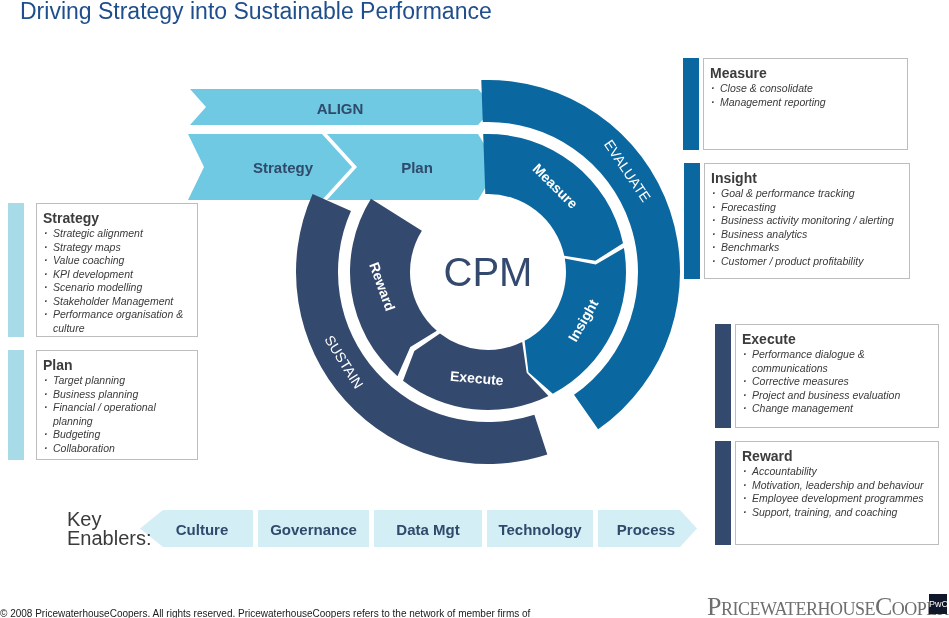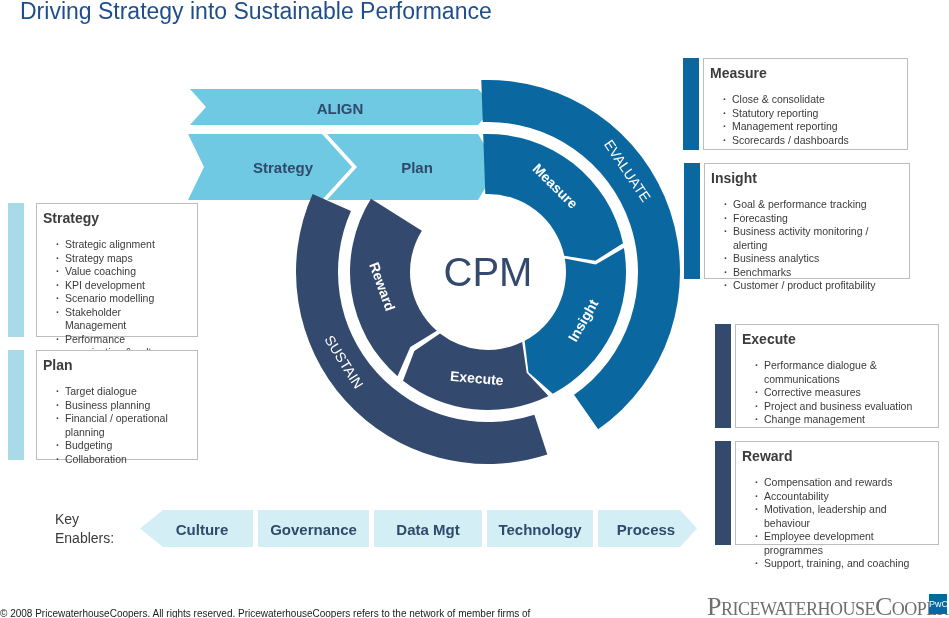--- a/index.html
+++ b/index.html
@@ -2,27 +2,27 @@
 <html><head>
 <meta charset="utf-8">
 <style>
   html, body { margin:0; padding:0; background:#ffffff; }
   body { width:949px; height:618px; position:relative; overflow:hidden; font-family:"Liberation Sans", sans-serif; }
   .title { position:absolute; left:20px; top:-2px; font-size:23px; color:#1f4e8c; white-space:nowrap; }
   .panel { position:absolute; }
   .panel .bar { position:absolute; left:0; top:0; bottom:0; width:16px; }
   .panel .box { position:absolute; top:0; bottom:0; border:1px solid #bdbdbd; background:#fff; padding:4px 6px 0 6px; box-sizing:border-box; }
   .panel .ptitle { font-weight:bold; font-size:14px; color:#3c3c3c; margin:2px 0 1px 0; }
-  .panel ul { list-style:none; margin:12px; padding:0; }
+  .panel ul { list-style:none; margin:0; padding:0;font-style:italic; }
   .panel li { font-size:10.5px; color:#3a3a3a; line-height:13.5px; padding-left:10px; position:relative; }
   .panel li::before { content:"·"; position:absolute; left:1px; top:0; font-weight:bold; }
   .footer { position:absolute; left:0; top:608px; font-size:10px; color:#1a1a1a; white-space:nowrap; }
   .logo { position:absolute; left:707px; top:592px; font-family:"Liberation Serif", serif; font-size:26px; color:#6e6e6e; letter-spacing:-0.5px; white-space:nowrap; font-variant:small-caps; }
-  .logo-badge { position:absolute; left:929px; top:594px; width:18px; height:20px; background:#0369a1; color:#fff; font-size:9px; text-align:center; line-height:20px; }
-  .key-label { position:absolute; left:55px; top:510px; font-size:14px; color:#3a3a3a; line-height:19px; }
+  .logo-badge { position:absolute; left:929px; top:594px; width:18px; height:20px; background:#0f172a; color:#fff; font-size:9px; text-align:center; line-height:20px; }
+  .key-label { position:absolute; left:67px; top:510px; font-size:20px; color:#3a3a3a; line-height:19px; }
   svg text { font-family:"Liberation Sans", sans-serif; }
 </style>
 </head>
 <body>
 
 <div class="title">Driving Strategy into Sustainable Performance</div>
 
 <svg id="diagram" width="949" height="618" style="position:absolute;left:0;top:0;" xmlns="http://www.w3.org/2000/svg">
 
   <polygon points="190,89 478,89 494,107 478,125 190,125 206,107" fill="#6fc9e2"></polygon>
@@ -83,38 +83,36 @@
         <li>Performance organisation &amp; culture</li>
       </ul>
   </div>
 </div>
 
 <div class="panel" style="left:8px;top:350px;width:190px;height:110px;">
   <div class="bar" style="background:#a7dbe8;"></div>
   <div class="box" style="left:28px;right:0;">
     <div class="ptitle">Plan</div>
     <ul>
-        <li>Target dialogue</li>
+        <li>Target planning</li>
         <li>Business planning</li>
         <li>Financial / operational planning</li>
         <li>Budgeting</li>
         <li>Collaboration</li>
       </ul>
   </div>
 </div>
 
 <div class="panel" style="left:683px;top:58px;width:225px;height:92px;">
   <div class="bar" style="background:#0b67a0;"></div>
   <div class="box" style="left:20px;right:0;">
     <div class="ptitle">Measure</div>
     <ul>
         <li>Close &amp; consolidate</li>
-        <li>Statutory reporting</li>
         <li>Management reporting</li>
-        <li>Scorecards / dashboards</li>
       </ul>
   </div>
 </div>
 
 <div class="panel" style="left:684px;top:163px;width:226px;height:116px;">
   <div class="bar" style="background:#0b67a0;"></div>
   <div class="box" style="left:20px;right:0;">
     <div class="ptitle">Insight</div>
     <ul>
         <li>Goal &amp; performance tracking</li>
@@ -138,21 +136,20 @@
         <li>Change management</li>
       </ul>
   </div>
 </div>
 
 <div class="panel" style="left:715px;top:441px;width:224px;height:104px;">
   <div class="bar" style="background:#34496e;"></div>
   <div class="box" style="left:20px;right:0;">
     <div class="ptitle">Reward</div>
     <ul>
-        <li>Compensation and rewards</li>
         <li>Accountability</li>
         <li>Motivation, leadership and behaviour</li>
         <li>Employee development programmes</li>
         <li>Support, training, and coaching</li>
       </ul>
   </div>
 </div>
 
 <div class="footer">© 2008 PricewaterhouseCoopers. All rights reserved. PricewaterhouseCoopers refers to the network of member firms of</div>
 <div class="logo">PricewaterhouseCoopers</div>

